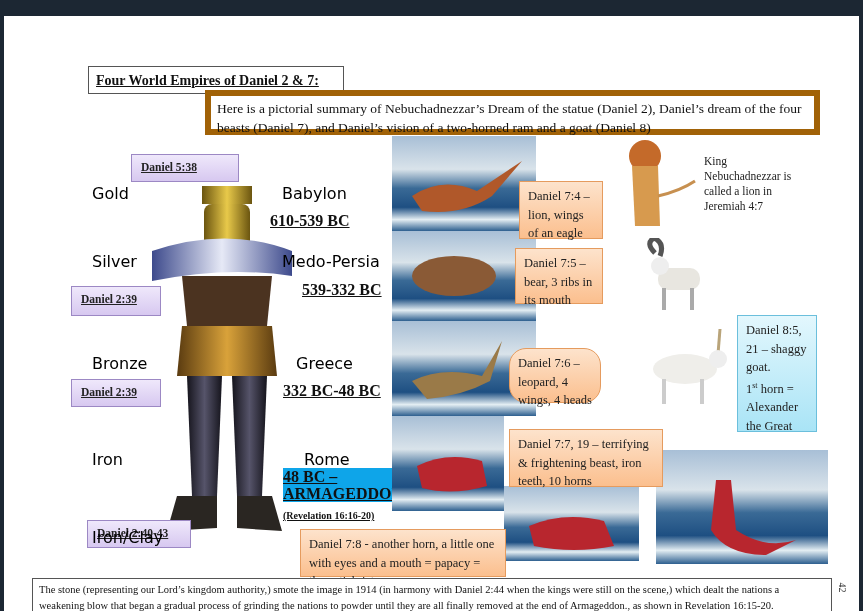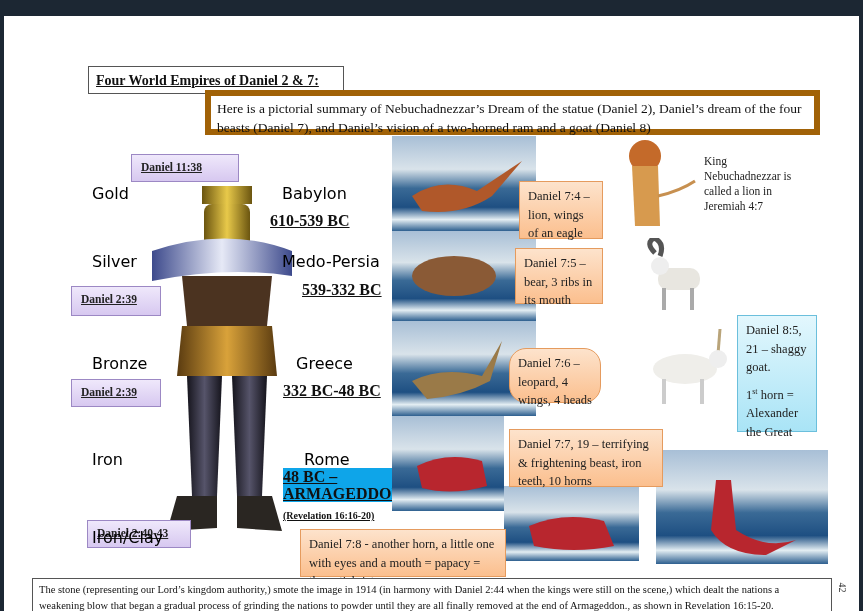--- a/index.html
+++ b/index.html
@@ -57,21 +57,21 @@
       <path d="M20 75 Q95 50 160 75 L160 100 Q95 90 20 105 Z" fill="url(#silver)"></path>
       <path d="M50 100 L140 100 L135 150 L55 150 Z" fill="#4b3320"></path>
       <path d="M50 150 L140 150 L145 200 L45 200 Z" fill="url(#bronze)"></path>
       <path d="M55 200 L90 200 L85 320 L60 320 Z" fill="url(#iron)"></path>
       <path d="M100 200 L135 200 L130 320 L105 320 Z" fill="url(#iron)"></path>
       <path d="M45 320 L85 320 L85 352 L35 355 Z" fill="#2a2622"></path>
       <path d="M105 320 L140 320 L150 355 L105 352 Z" fill="#2a2622"></path>
     </svg>
   </div>
 
-  <div class="abs ref-box" style="left:127px;top:138px;width:108px;height:28px;">Daniel 11:38</div>
+  <div class="abs ref-box" style="left:127px;top:138px;width:108px;height:28px;">Daniel 5:38</div>
   <div class="abs ref-box" style="left:67px;top:270px;width:90px;height:30px;">Daniel 2:39</div>
   <div class="abs ref-box" style="left:67px;top:363px;width:90px;height:28px;">Daniel 2:39</div>
   <div class="abs ref-box" style="left:83px;top:480px;width:104px;height:28px;margin-top:24px;">Daniel 2:40-43</div>
 
   <div class="abs metal" style="left:88px;top:168px;">Gold</div>
   <div class="abs metal" style="left:88px;top:236px;">Silver</div>
   <div class="abs metal" style="left:88px;top:338px;">Bronze</div>
   <div class="abs metal" style="left:88px;top:434px;">Iron</div>
   <div class="abs metal" style="left:88px;top:512px;">Iron/Clay</div>
 
@@ -146,18 +146,18 @@
     <svg width="95" height="85">
         <path d="M80 5 L78 30" stroke="#b9a47a" stroke-width="3"></path>
         <ellipse cx="45" cy="45" rx="32" ry="15" fill="#efeeea"></ellipse>
         <circle cx="78" cy="35" r="9" fill="#eee"></circle>
         <rect x="22" y="55" width="4" height="25" fill="#ccc"></rect>
         <rect x="60" y="55" width="4" height="25" fill="#ccc"></rect>
       </svg>
   </div>
   <div class="abs blue" style="left:733px;top:299px;width:80px;height:117px;">
     <div>Daniel 8:5, 21 – shaggy goat.</div>
-    <div style="margin-top:6px;"><span>1</span><sup style="font-size:8px;">st</sup><span> horn = Alexander the Great</span></div>
+    <div style=""><span>1</span><sup style="font-size:8px;">st</sup><span> horn = Alexander the Great</span></div>
   </div>
 
   <div class="abs bottom-box">The stone (representing our Lord’s kingdom authority,) smote the image in 1914 (in harmony with Daniel 2:44 when the kings were still on the scene,) which dealt the nations a weakening blow that began a gradual process of grinding the nations to powder until they are all finally removed at the end of Armageddon., as shown in Revelation 16:15-20.</div>
   <div class="abs page-num">42</div>
 </div>
 
 </body></html>

